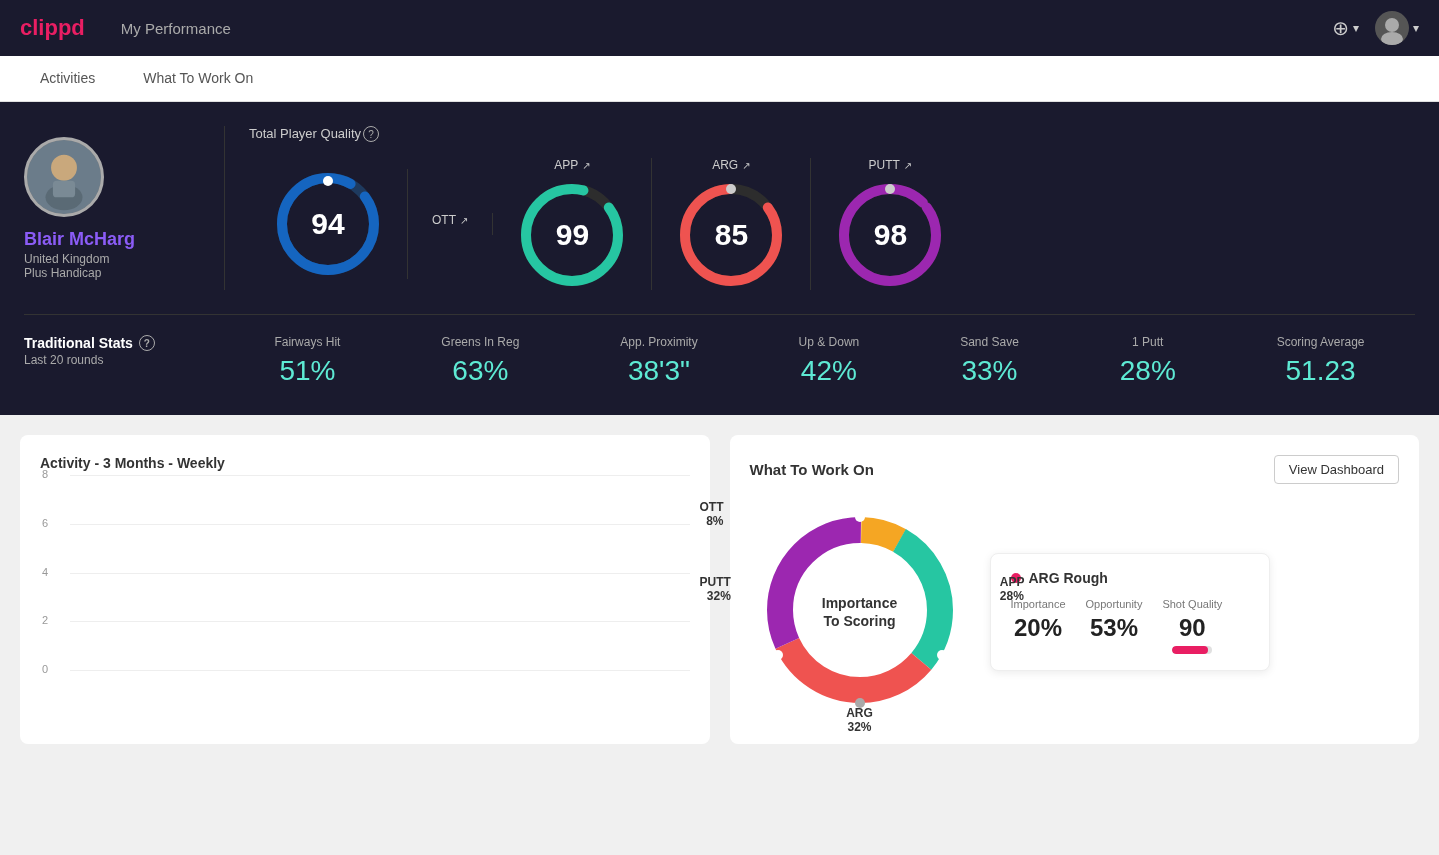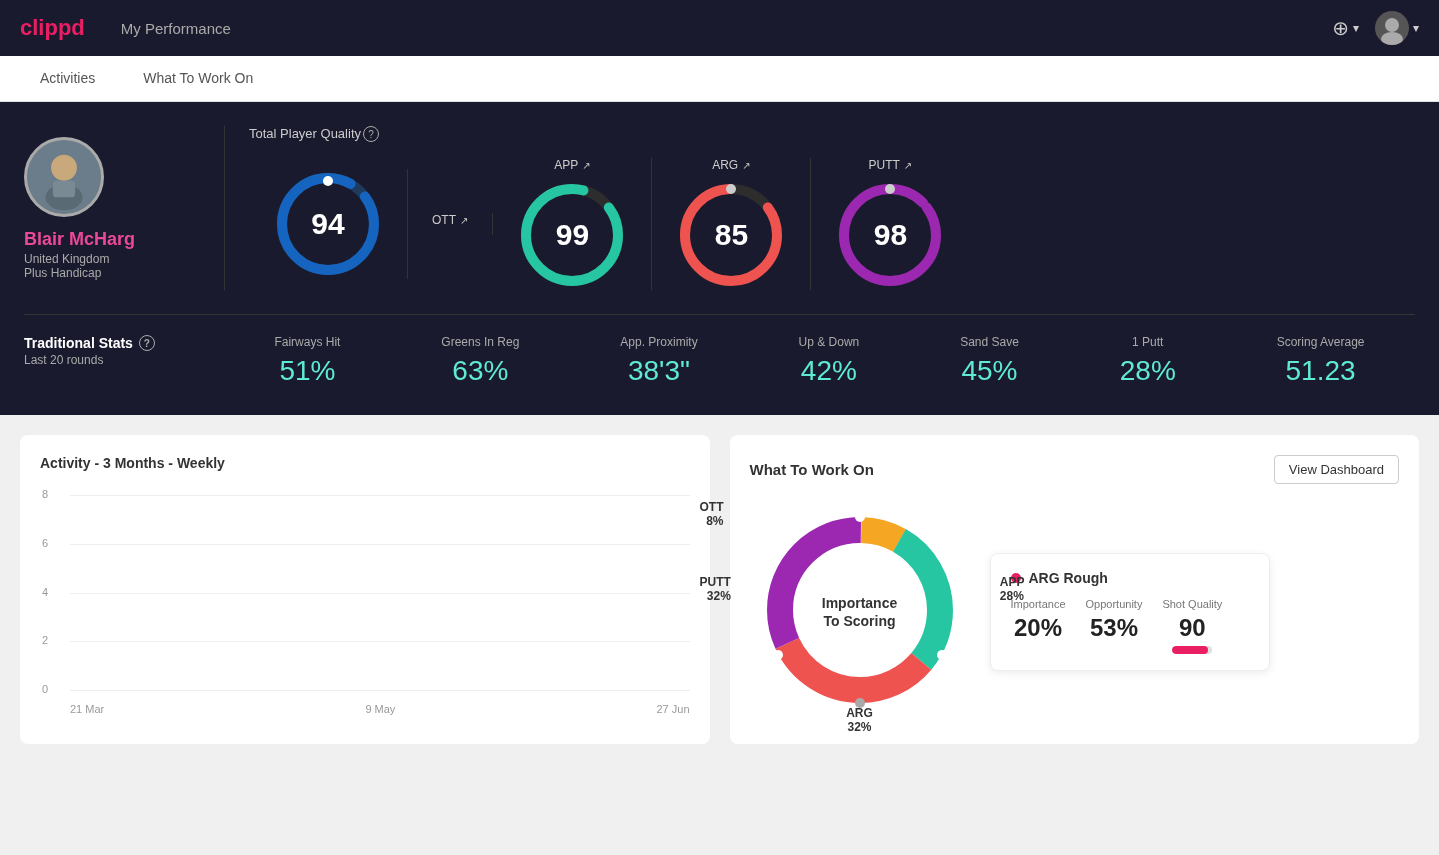--- a/index.html
+++ b/index.html
@@ -60,21 +60,21 @@
       width: 80px;
       height: 80px;
       border-radius: 50%;
       background: #888;
       overflow: hidden;
       margin-bottom: 12px;
       border: 3px solid #aaa;
       display: flex; align-items: center; justify-content: center;
       font-size: 30px;
     }
-    .player-name { font-size: 18px; font-weight: 700; color: #ec4899; }
+    .player-name { font-size: 18px; font-weight: 700; color: #8b5cf6; }
     .player-country { font-size: 12px; color: #aaa; margin-top: 2px; }
     .player-handicap { font-size: 12px; color: #aaa; }
 
     .quality-section {
       flex: 1;
       border-left: 1px solid #333;
       padding-left: 24px;
     }
     .quality-title {
       font-size: 13px;
@@ -154,21 +154,21 @@
       border-radius: 8px;
       padding: 20px;
       flex: 1;
     }
 
     
     .chart-header {
       display: flex;
       align-items: flex-start;
       justify-content: space-between;
-      margin-bottom: 24px;
+      margin-bottom: 4px;
     }
     .chart-title { font-size: 14px; font-weight: 600; color: #333; }
     .chart-legend { display: flex; align-items: center; gap: 14px; font-size: 12px; color: #555; }
     .legend-dot { width: 12px; height: 12px; display: inline-block; margin-right: 4px; }
     .btn-all-activities {
       border: 1px solid #ccc;
       background: #fff;
       padding: 6px 14px;
       font-size: 13px;
       border-radius: 4px;
@@ -438,21 +438,21 @@
       <div class="stat-item">
         <div class="stat-label">App. Proximity</div>
         <div class="stat-value">38'3"</div>
       </div>
       <div class="stat-item">
         <div class="stat-label">Up &amp; Down</div>
         <div class="stat-value">42%</div>
       </div>
       <div class="stat-item">
         <div class="stat-label">Sand Save</div>
-        <div class="stat-value">45%</div>
+        <div class="stat-value">33%</div>
       </div>
       <div class="stat-item">
         <div class="stat-label">1 Putt</div>
         <div class="stat-value">28%</div>
       </div>
       <div class="stat-item">
         <div class="stat-label">Scoring Average</div>
         <div class="stat-value">51.23</div>
       </div>
     </div>
@@ -566,25 +566,20 @@
             </div>
           </div>
           <div class="bar-group">
             <div class="bar-stack" style="width: 100%;">
               <div class="bar-off" style="height: 0%; width: 80%;"></div>
               <div class="bar-on" style="height: 6.25%; width: 80%;"></div>
             </div>
           </div>
         </div>
 
-      <div class="x-labels">
-        <span>21 Mar</span>
-        <span>9 May</span>
-        <span>27 Jun</span>
-      </div>
     </div>
   </div>
 
   <div class="card">
     <div class="wtwo-header">
       <div class="wtwo-title">What To Work On</div>
       <button class="btn-view-dashboard">View Dashboard</button>
     </div>
     <div class="wtwo-content">
 

